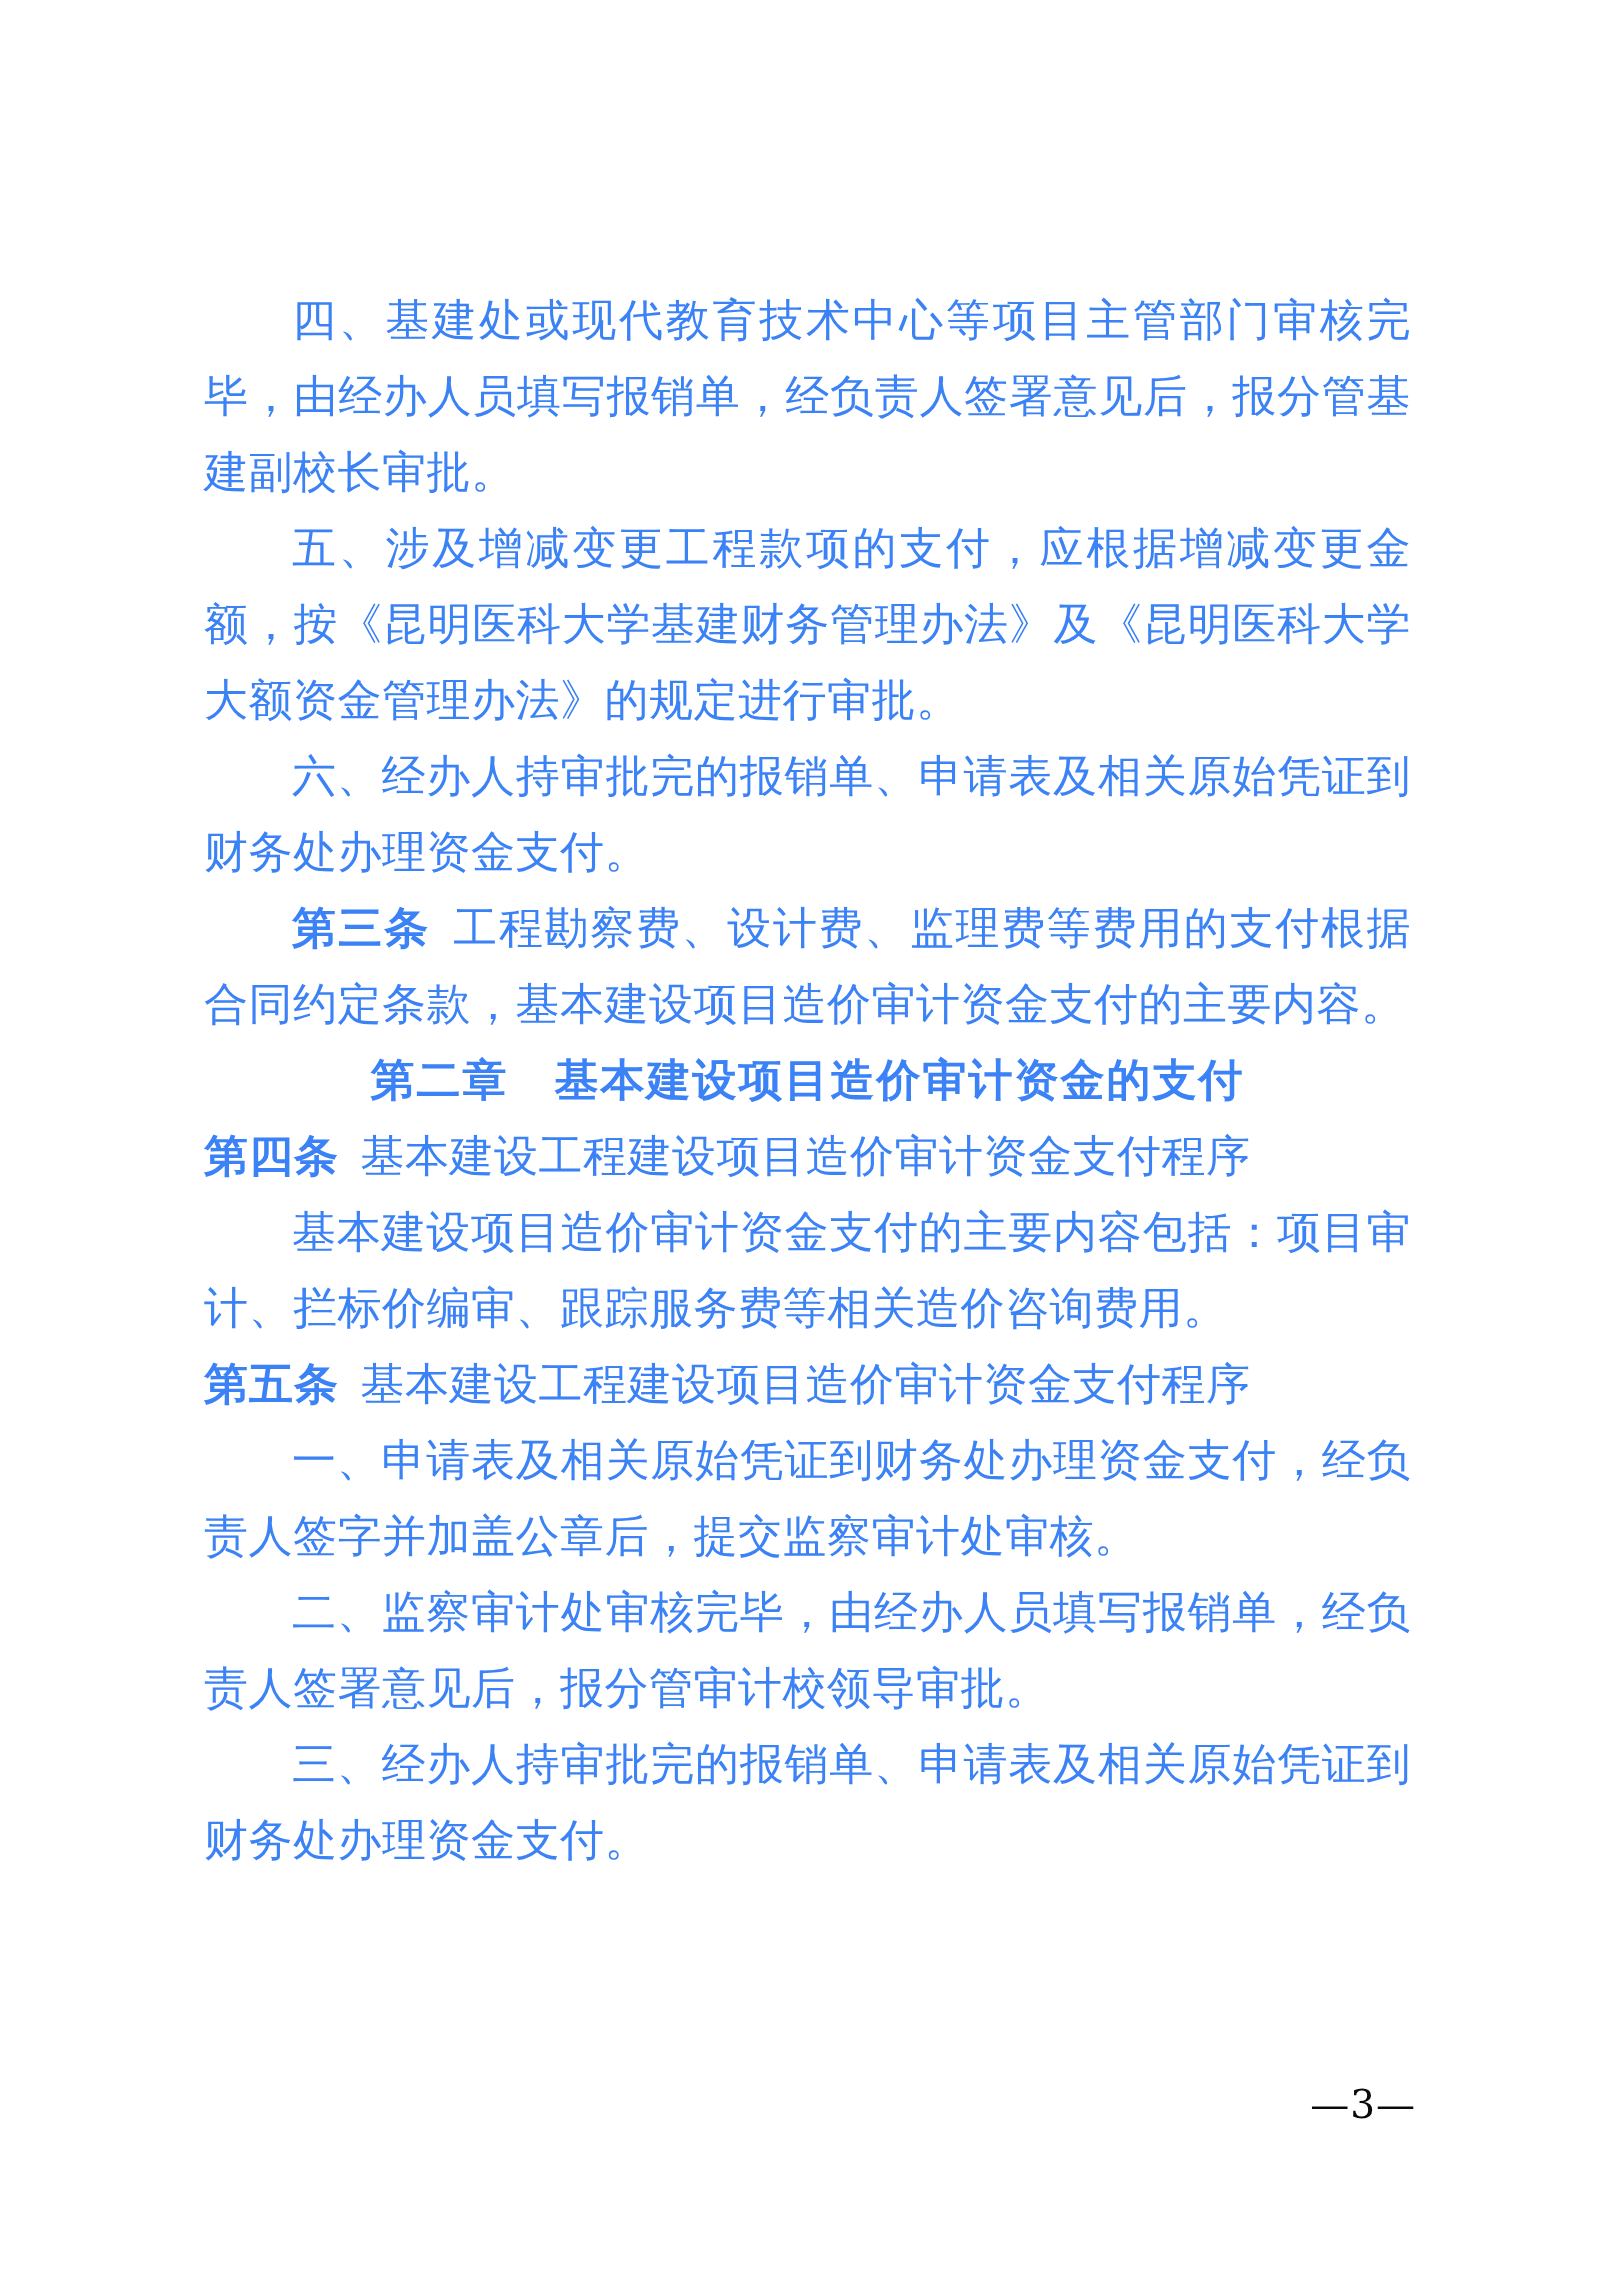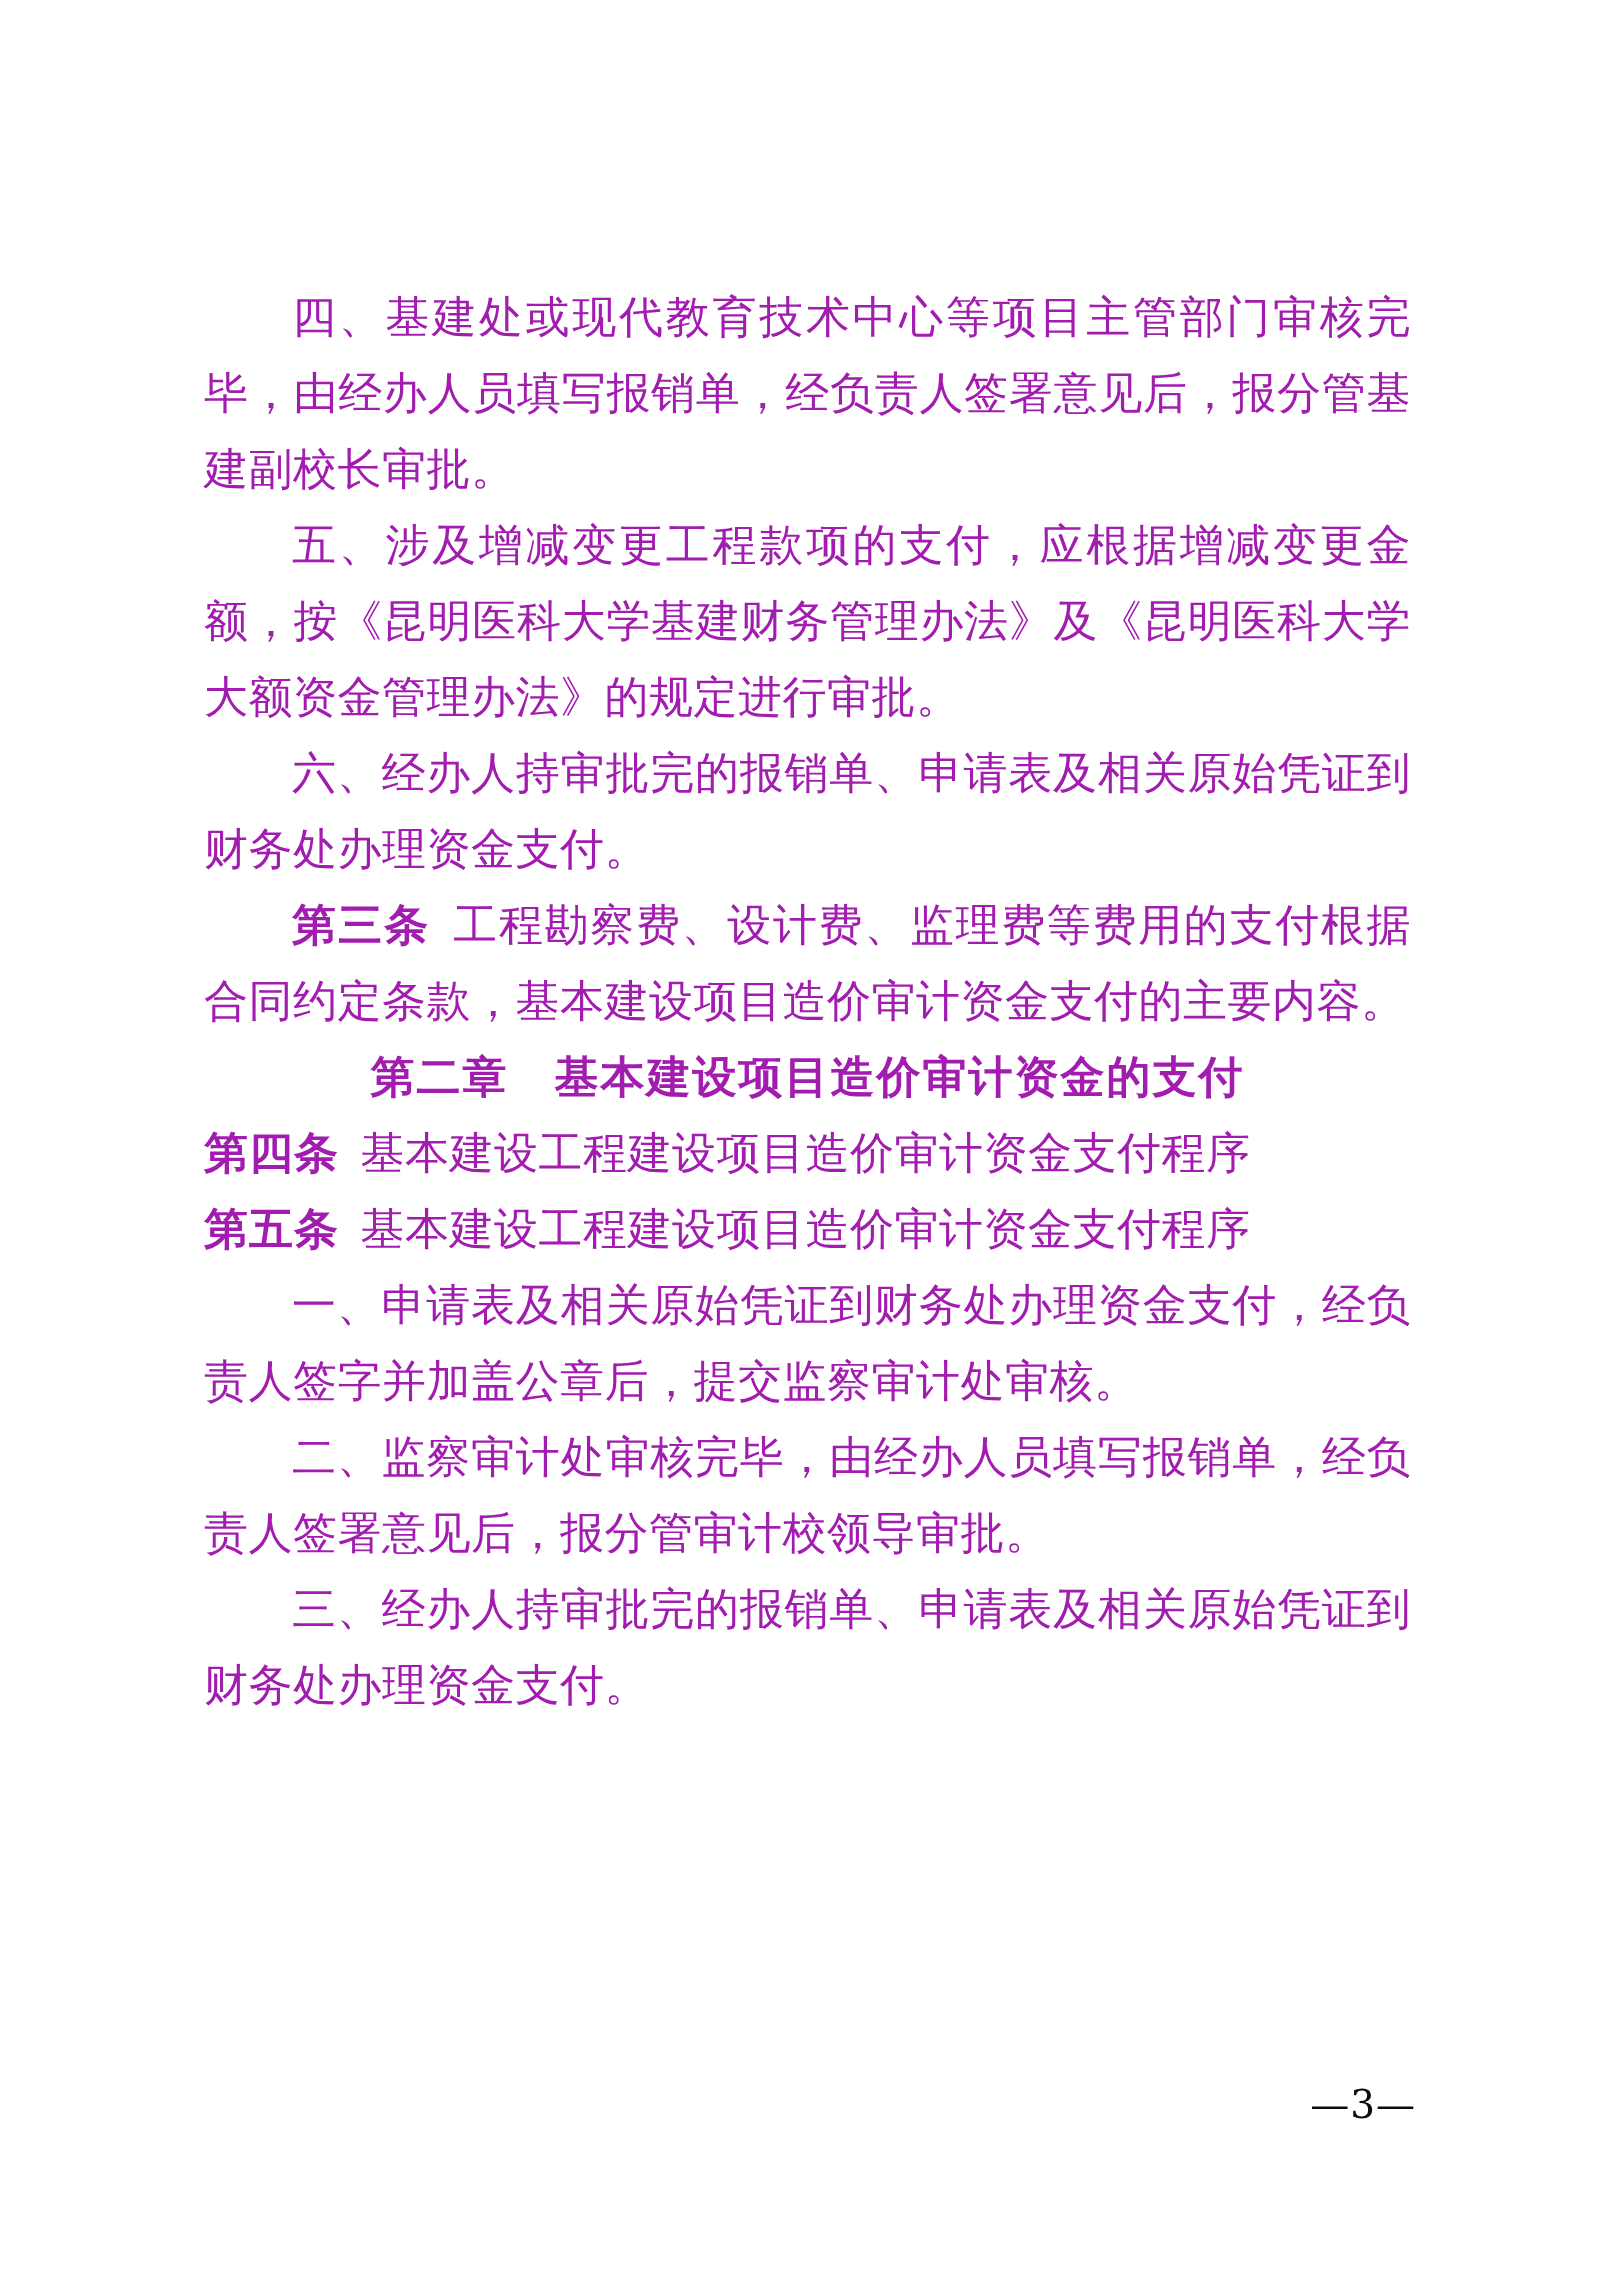--- a/index.html
+++ b/index.html
@@ -30,22 +30,21 @@
     width: 1215px;
   }
   .para {
     font-size: 44px;
     line-height: 76px;
     text-align: justify;
     text-align-last: left;
     letter-spacing: 0.5px;
     margin: 0 8px 0 0;
     text-indent: 88px;
-    color: #a21caf;
-    font-family: Liberation Mono, monospace;
+    color: #3b82f6;
   }
   .para.center {
     text-indent: 0;
     text-align: left;
     text-align-last: center;
     font-weight: bold;
     letter-spacing: 2px;
   }
   .para .lead {
     font-weight: bold;
@@ -87,20 +86,23 @@
     </p>
 
     <p class="para center">
       <span>第二章　基本建设项目造价审计资金的支付</span>
     </p>
 
     <p class="para" style="text-indent:0;">
       <span class="lead">第四条</span><span class="gap"></span><span>基本建设工程建设项目造价审计资金支付程序</span>
     </p>
 
+    <p class="para">
+      <span>基本建设项目造价审计资金支付的主要内容包括：项目审计、拦标价编审、跟踪服务费等相关造价咨询费用。</span>
+    </p>
 
     <p class="para" style="text-indent:0;">
       <span class="lead">第五条</span><span class="gap"></span><span>基本建设工程建设项目造价审计资金支付程序</span>
     </p>
 
     <p class="para">
       <span>一、申请表及相关原始凭证到财务处办理资金支付，经负责人签字并加盖公章后，提交监察审计处审核。</span>
     </p>
 
     <p class="para">

